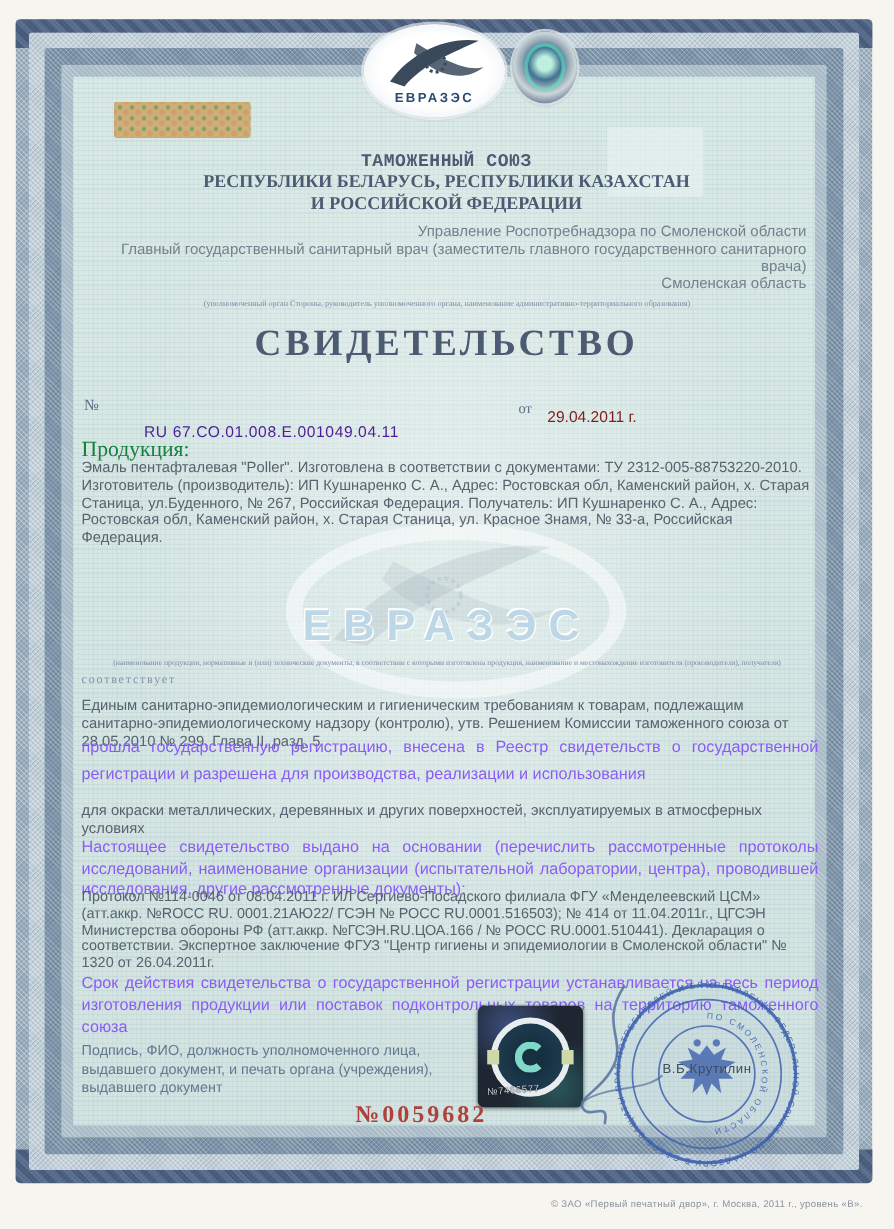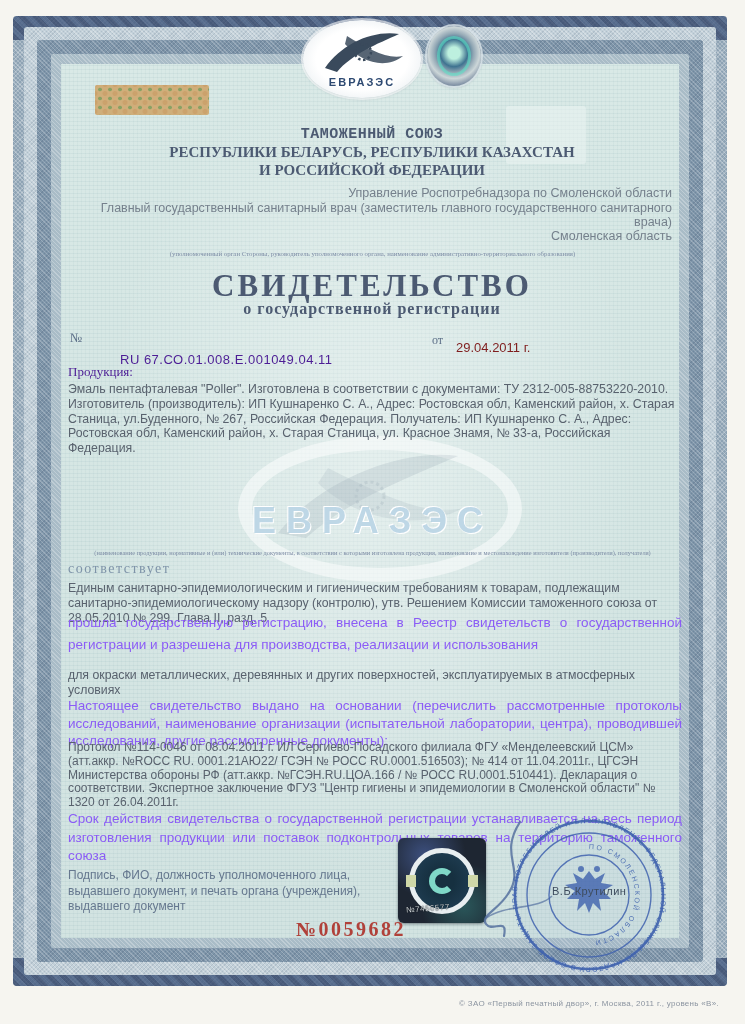--- a/index.html
+++ b/index.html
@@ -110,25 +110,25 @@
     font-size:31px; font-weight:bold; letter-spacing:3px; color:#4c5a72;
   }
   .title-sub{
     position:absolute; left:72px; width:600px; top:300px; text-align:center;
     font-size:16px; font-weight:bold; letter-spacing:1px; color:#4c5a72;
   }
   .reg-no-label{position:absolute; left:70px; top:330px; font-size:13px; color:#5d6f88;}
   .reg-no{position:absolute; left:120px; top:352px; font-size:13px; color:#4c1d95; letter-spacing:.5px;}
   .reg-date-label{position:absolute; left:432px; top:333px; font-size:12px; color:#5d6f88;}
   .reg-date{position:absolute; left:456px; top:340px; font-size:13px; color:#7f1d1d;}
-  .product-label{position:absolute; left:68px; top:364px; font-size:13px; color:#4c1d95;}
+  .product-label{position:absolute; left:68px; top:364px; font-size:18px; color:#15803d;}
   .body-sans{position:absolute; left:68px; width:612px; font-size:12.3px; line-height:14.8px; color:#59626e;}
   .product-desc{top:382px;}
   .cap-prod{top:549px; font-size:6.4px;}
-  .comply-label{position:absolute; left:68px; top:561px; font-size:14px; letter-spacing:1.5px; color:#7e93a8;}
+  .comply-label{position:absolute; left:68px; top:561px; font-size:10px; letter-spacing:1.5px; color:#7e93a8;}
   .comply-text{top:581px;}
   .body-serif{
     position:absolute; left:68px; width:614px; font-size:13.5px; line-height:21.5px;
     color:#8b5cf6; text-align:justify;
   }
   .reg-statement{top:612px;}
   .usage-text{top:668px;}
   .basis-intro{top:697px; line-height:17.5px;}
   .basis-docs{top:741px; line-height:13.8px; font-size:12px;}
   .validity{top:810px; line-height:18.5px;}
@@ -211,21 +211,20 @@
 
   <div class="hdr hdr-t1 serif">ТАМОЖЕННЫЙ СОЮЗ</div>
   <div class="hdr hdr-t3 serif">И РОССИЙСКОЙ ФЕДЕРАЦИИ</div>
   <div class="hdr hdr-t2 serif">РЕСПУБЛИКИ БЕЛАРУСЬ, РЕСПУБЛИКИ КАЗАХСТАН</div>
   <div class="auth auth1">Управление Роспотребнадзора по Смоленской области</div>
   <div class="auth auth3">Смоленская область</div>
   <div class="auth auth2">Главный государственный санитарный врач (заместитель главного государственного санитарного врача)</div>
   <div class="caption cap-hdr serif">(уполномоченный орган Стороны, руководитель уполномоченного органа, наименование административно-территориального образования)</div>
 
   <div class="title-main serif">СВИДЕТЕЛЬСТВО</div>
-  <div class="title-sub serif">о государственной регистрации</div>
 
   <div class="reg-no-label serif">№</div>
   <div class="reg-no">RU 67.СО.01.008.Е.001049.04.11</div>
   <div class="reg-date-label serif">от</div>
   <div class="reg-date">29.04.2011 г.</div>
 
   <div class="product-label serif">Продукция:</div>
   <div class="body-sans product-desc">Эмаль пентафталевая "Poller". Изготовлена в соответствии с документами: ТУ 2312-005-88753220-2010. Изготовитель (производитель): ИП Кушнаренко С. А., Адрес: Ростовская обл, Каменский район, х. Старая Станица, ул.Буденного, № 267,  Российская Федерация.  Получатель: ИП Кушнаренко С. А., Адрес: Ростовская обл, Каменский район, х. Старая Станица, ул. Красное Знамя, № 33-а,  Российская Федерация.</div>
   <div class="caption cap-prod serif">(наименование продукции, нормативные и (или) технические документы, в соответствии с которыми изготовлена продукция, наименование и местонахождение изготовителя (производителя), получателя)</div>
 

